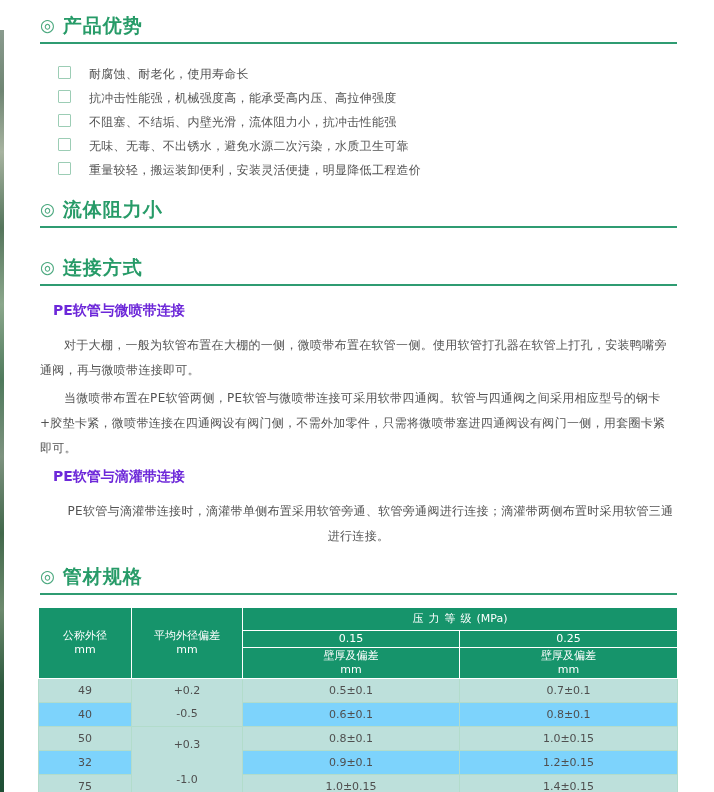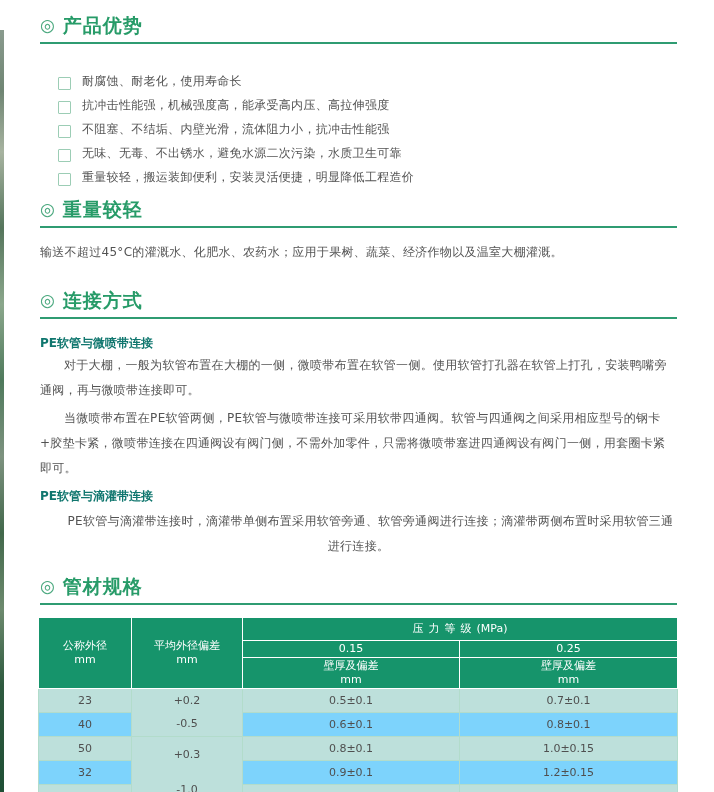--- a/index.html
+++ b/index.html
@@ -21,30 +21,30 @@
   .sec-head{
     display:flex;align-items:center;gap:7px;
     font-size:19px;font-weight:bold;color:#279b68;
     letter-spacing:1px;line-height:26px;
   }
   .ring{font-size:17px;font-weight:normal;color:#4aa87e;line-height:26px;}
   .divider{height:0;border-top:2px solid #2f9c72;margin:0;}
 
   
   .adv-list{list-style:none;margin:0;padding:0 0 0 18px;}
-  .adv-list li{display:flex;align-items:flex-end;gap:11px;height:24px;}
+  .adv-list li{display:flex;align-items:flex-start;gap:18px;height:24px;}
   .cbx{
     width:11px;height:11px;flex:0 0 11px;border:1px solid #9ccdb5;
     background:#ffffff;border-radius:1px;
   }
   .body-text{font-size:12px;color:#535353;letter-spacing:0.3px;}
 
   .para{font-size:12px;color:#535353;line-height:25px;margin:0;letter-spacing:0.3px;}
   .para.indent{text-indent:2em;}
-  .subhead{font-size:12px;font-weight:bold;color:#0f766e;margin:0;line-height:20px;}
+  .subhead{font-size:14px;font-weight:bold;color:#6d28d9;margin:13px;line-height:20px;}
 
   
   .s1-head{padding-top:12px;}
   .s1-div{margin-top:4px;}
   .adv-list{margin-top:22px;}
   .s2-head{margin-top:10px;}
   .s2-div{margin-top:4px;}
   .s2-para{margin-top:15px;line-height:18px;}
   .s3-head{margin-top:26px;}
   .s3-div{margin-top:4px;}
@@ -114,24 +114,23 @@
       <li>
         <span class="cbx"></span>
         <span class="body-text">重量较轻，搬运装卸便利，安装灵活便捷，明显降低工程造价</span>
       </li>
     </ul>
   </div>
 
   <div class="sec">
     <div class="sec-head s2-head">
       <span class="ring">◎</span>
-      <span>重量较轻</span>
+      <span>流体阻力小</span>
     </div>
     <div class="divider s2-div"></div>
-    <p class="para s2-para">输送不超过45°C的灌溉水、化肥水、农药水；应用于果树、蔬菜、经济作物以及温室大棚灌溉。</p>
   </div>
 
   <div class="sec">
     <div class="sec-head s3-head">
       <span class="ring">◎</span>
       <span>连接方式</span>
     </div>
     <div class="divider s3-div"></div>
     <p class="subhead c-sub1">PE软管与微喷带连接</p>
     <p class="para indent c-p2">对于大棚，一般为软管布置在大棚的一侧，微喷带布置在软管一侧。使用软管打孔器在软管上打孔，安装鸭嘴旁通阀，再与微喷带连接即可。</p>
@@ -178,21 +177,21 @@
             <div>mm</div>
           </th>
           <th>
             <div>壁厚及偏差</div>
             <div>mm</div>
           </th>
         </tr>
       </thead>
       <tbody>
         <tr class="stripe">
-          <td>23</td>
+          <td>49</td>
           <td class="dev span2" rowspan="2">
             <div class="dev-inner">
               <div>+0.2</div>
               <div>-0.5</div>
             </div>
           </td>
           <td>0.5±0.1</td>
           <td>0.7±0.1</td>
         </tr>
         <tr>

